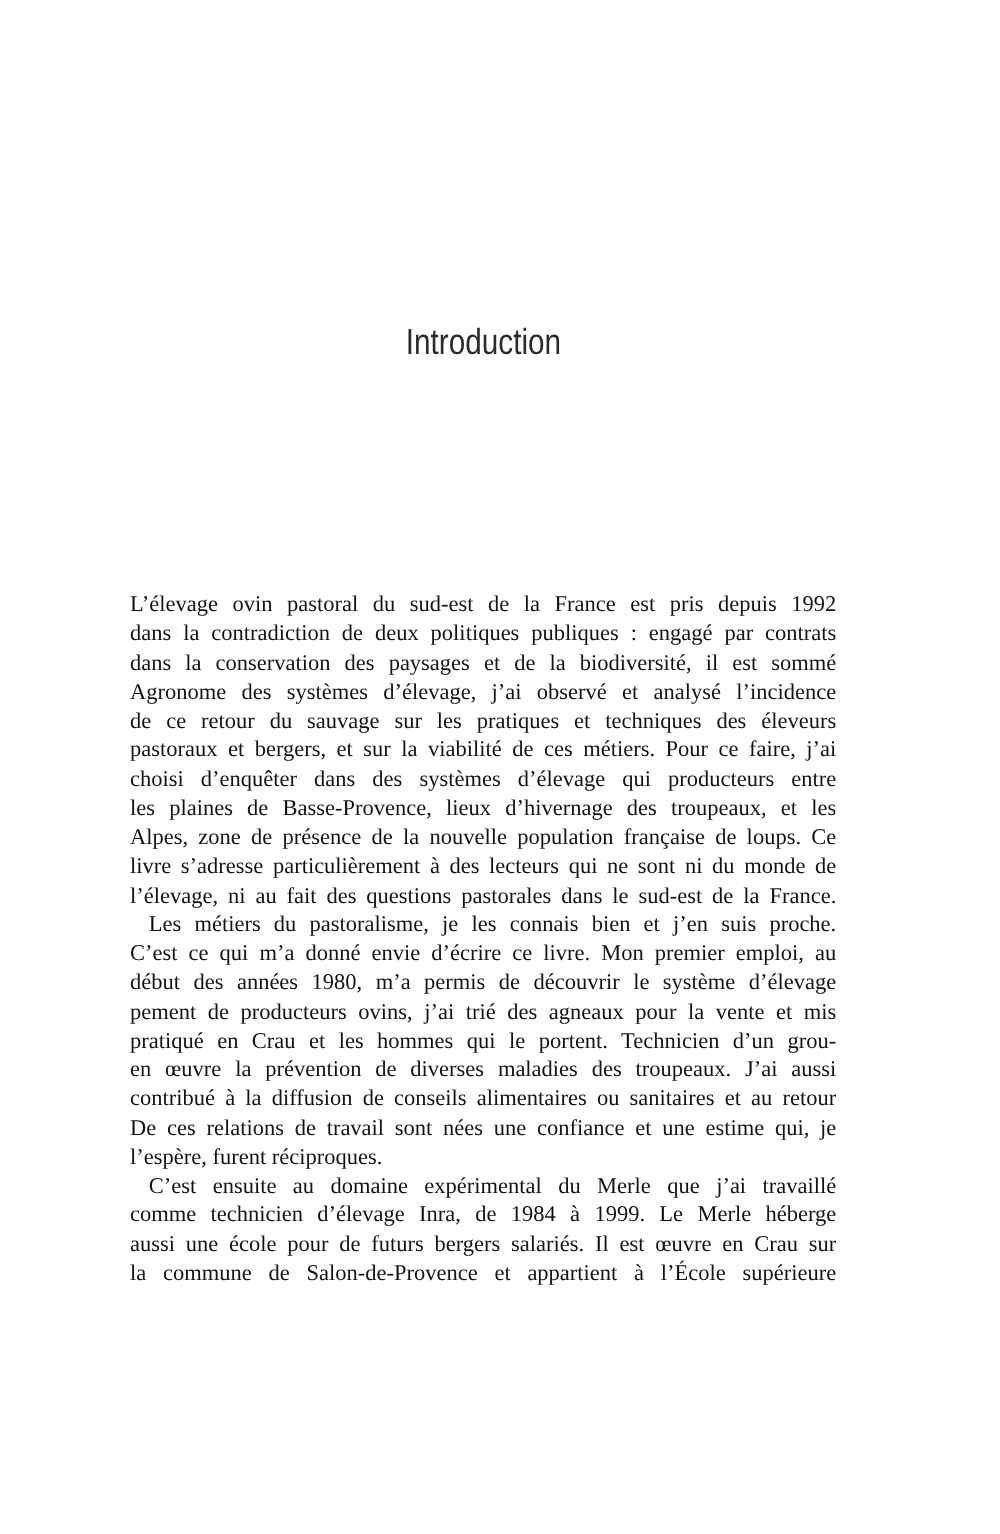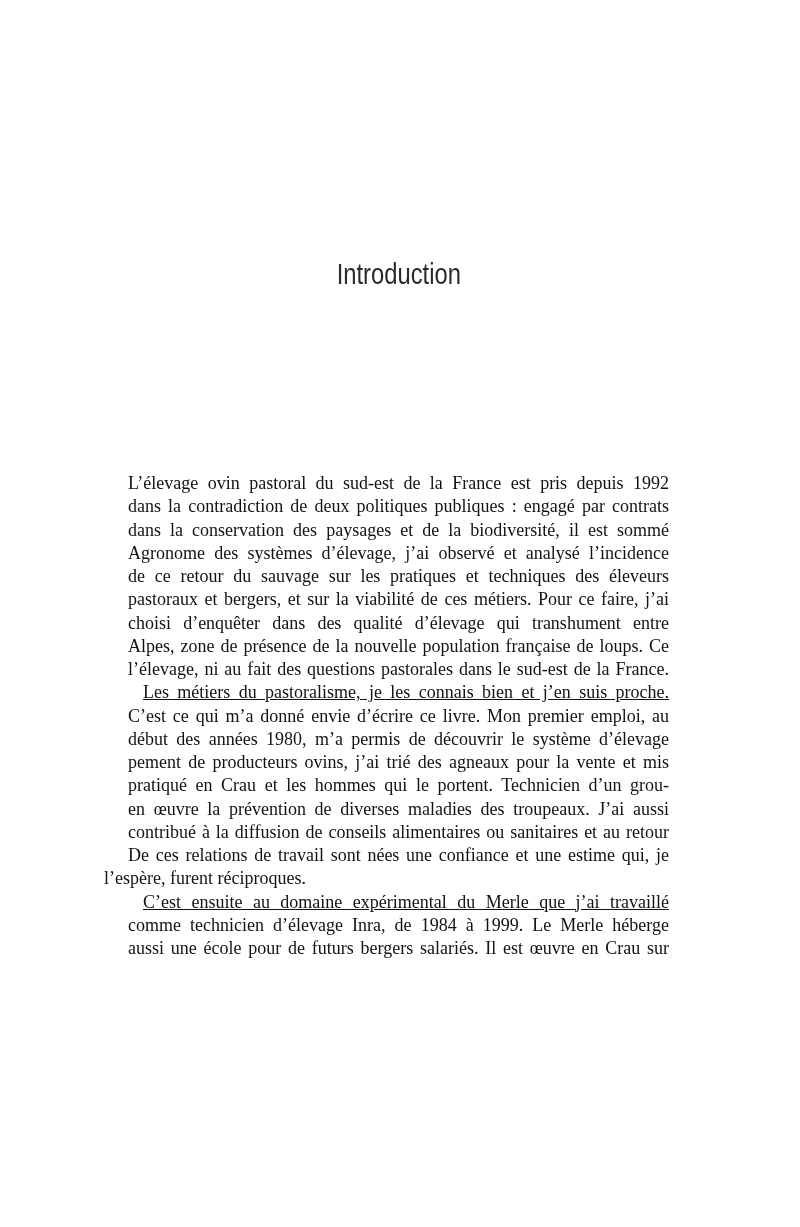--- a/index.html
+++ b/index.html
@@ -9,21 +9,21 @@
   }
   .book-page {
     position: relative;
     width: 800px;
     height: 1227px;
     background: #ffffff;
     overflow: hidden;
   }
   .chapter-title {
     position: absolute;
-    left: 116px;
+    left: 104px;
     top: 259px;
     width: 565px;
     text-align: center;
     font-family: "Liberation Sans", sans-serif;
     font-weight: 300;
     font-size: 29px;
     line-height: 1.1;
     color: #2b2b2b;
     letter-spacing: 0px;
   }
@@ -44,25 +44,23 @@
   .line {
     height: 23.25px;
     line-height: 23.25px;
     overflow: hidden;
     text-align: justify;
     text-align-last: justify;
     white-space: nowrap;
   }
   .line.j {
     white-space: normal;
-    margin-left: 24px;
   }
   .line.indent {
     padding-left: 15px;
-    text-decoration: underline;
   }
   .line.short {
     text-align: right;
     text-align-last: left;
   }
 </style>
 </head>
 <body>
 
 <div class="book-page">
@@ -73,37 +71,40 @@
 
   <div class="text-block">
 
     <div>
       <div class="line j">L’élevage ovin pastoral du sud-est de la France est pris depuis 1992</div>
       <div class="line j">dans la contradiction de deux politiques publiques : engagé par contrats</div>
       <div class="line j">dans la conservation des paysages et de la biodiversité, il est sommé</div>
       <div class="line j">Agronome des systèmes d’élevage, j’ai observé et analysé l’incidence</div>
       <div class="line j">de ce retour du sauvage sur les pratiques et techniques des éleveurs</div>
       <div class="line j">pastoraux et bergers, et sur la viabilité de ces métiers. Pour ce faire, j’ai</div>
-      <div class="line j">choisi d’enquêter dans des qualité d’élevage qui transhument entre</div>
+      <div class="line j">choisi d’enquêter dans des systèmes d’élevage qui producteurs entre</div>
+      <div class="line j">les plaines de Basse-Provence, lieux d’hivernage des troupeaux, et les</div>
       <div class="line j">Alpes, zone de présence de la nouvelle population française de loups. Ce</div>
+      <div class="line j">livre s’adresse particulièrement à des lecteurs qui ne sont ni du monde de</div>
       <div class="line j">l’élevage, ni au fait des questions pastorales dans le sud-est de la France.</div>
     </div>
 
     <div>
       <div class="line j indent">Les métiers du pastoralisme, je les connais bien et j’en suis proche.</div>
       <div class="line j">C’est ce qui m’a donné envie d’écrire ce livre. Mon premier emploi, au</div>
       <div class="line j">début des années 1980, m’a permis de découvrir le système d’élevage</div>
       <div class="line j">pement de producteurs ovins, j’ai trié des agneaux pour la vente et mis</div>
       <div class="line j">pratiqué en Crau et les hommes qui le portent. Technicien d’un grou-</div>
       <div class="line j">en œuvre la prévention de diverses maladies des troupeaux. J’ai aussi</div>
       <div class="line j">contribué à la diffusion de conseils alimentaires ou sanitaires et au retour</div>
       <div class="line j">De ces relations de travail sont nées une confiance et une estime qui, je</div>
       <div class="line short">l’espère, furent réciproques.</div>
     </div>
 
     <div>
       <div class="line j indent">C’est ensuite au domaine expérimental du Merle que j’ai travaillé</div>
       <div class="line j">comme technicien d’élevage Inra, de 1984 à 1999. Le Merle héberge</div>
       <div class="line j">aussi une école pour de futurs bergers salariés. Il est œuvre en Crau sur</div>
+      <div class="line j">la commune de Salon-de-Provence et appartient à l’École supérieure</div>
     </div>
 
   </div>
 </div>
 
 </body></html>

